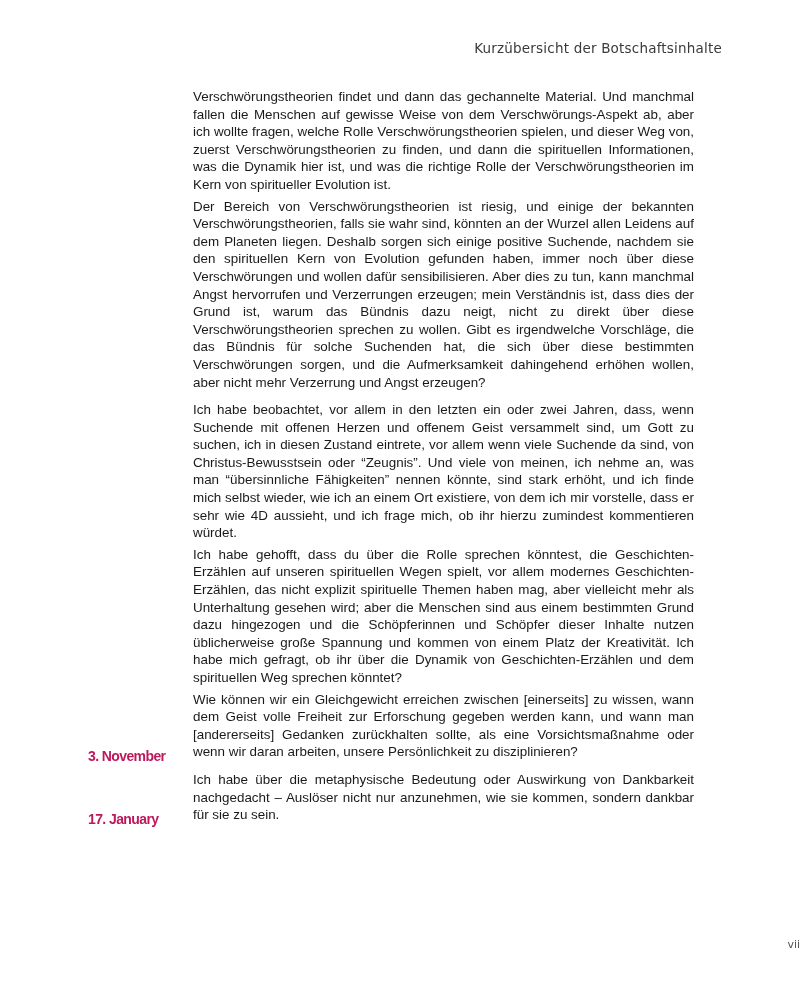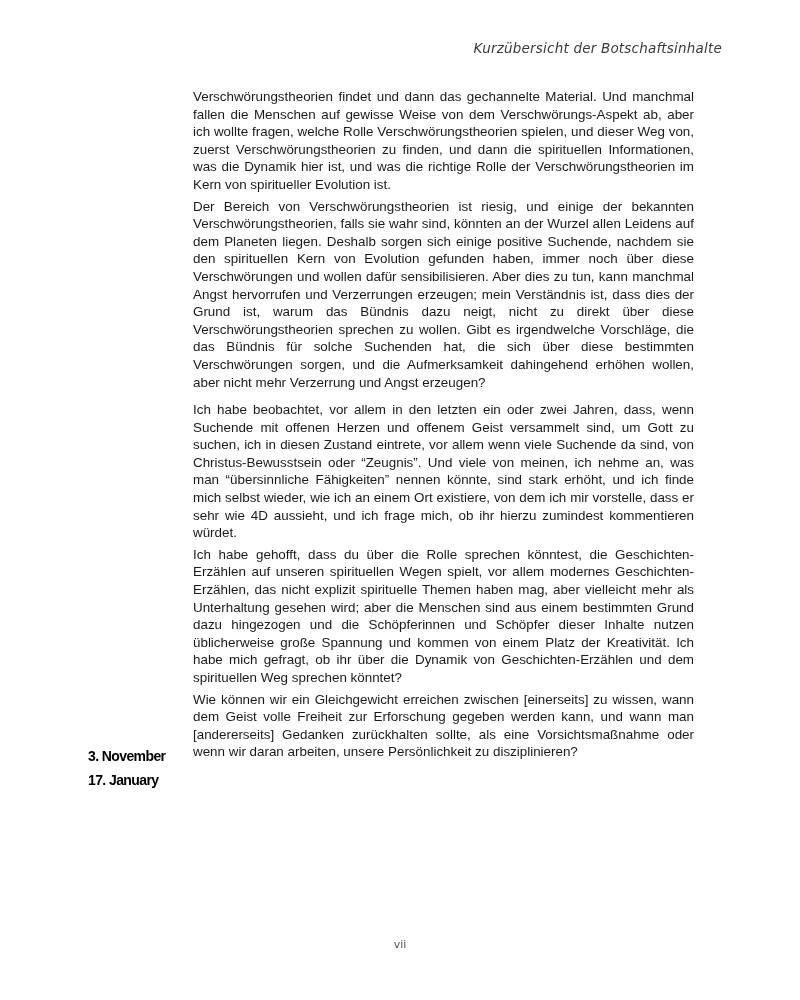--- a/index.html
+++ b/index.html
@@ -13,21 +13,20 @@
       position: relative;
       overflow: hidden;
       font-family: "Liberation Sans", sans-serif;
       color: #1a1a1a;
     }
     .running-header {
       position: absolute;
       top: 40px;
       right: 78px;
       font-family: "DejaVu Sans", sans-serif;
-      font-style: italic;
       font-size: 13.5px;
       color: #3a3a3a;
       letter-spacing: 0.2px;
     }
     .content {
       position: absolute;
       top: 88px;
       left: 88px;
       width: 606px;
     }
@@ -37,39 +36,39 @@
       margin-bottom: 6px;
     }
     .date-col {
       width: 105px;
       flex: 0 0 105px;
       font-family: "Liberation Sans", sans-serif;
       font-weight: bold;
       font-size: 14px;
       line-height: 18px;
       letter-spacing: -0.6px;
-      color: #000000;
+      color: #be185d;
     }
     .text-col {
       flex: 1 1 auto;
       width: 501px;
     }
     .para {
       margin: 0 0 4px 0;
       font-size: 13.4px;
       line-height: 17.6px;
       text-align: justify;
       color: #1a1a1a;
     }
     .page-number {
       position: absolute;
       top: 938px;
       left: 0;
       width: 800px;
-      text-align: center;
+      text-align: right;
       font-family: "DejaVu Sans", sans-serif;
       font-size: 11px;
       color: #555;
     }
   </style>
 </head>
 <body>
 
 <div class="running-header">Kurzübersicht der Botschaftsinhalte</div>
 
@@ -88,18 +87,19 @@
     <div class="text-col">
       <p class="para">Ich habe beobachtet, vor allem in den letzten ein oder zwei Jahren, dass, wenn Suchende mit offenen Herzen und offenem Geist versammelt sind, um Gott zu suchen, ich in diesen Zustand eintrete, vor allem wenn viele Suchende da sind, von Christus-Bewusstsein oder “Zeugnis”. Und viele von meinen, ich nehme an, was man “übersinnliche Fähigkeiten” nennen könnte, sind stark erhöht, und ich finde mich selbst wieder, wie ich an einem Ort existiere, von dem ich mir vorstelle, dass er sehr wie 4D aussieht, und ich frage mich, ob ihr hierzu zumindest kommentieren würdet.</p>
       <p class="para">Ich habe gehofft, dass du über die Rolle sprechen könntest, die Geschichten-Erzählen auf unseren spirituellen Wegen spielt, vor allem modernes Geschichten-Erzählen, das nicht explizit spirituelle Themen haben mag, aber vielleicht mehr als Unterhaltung gesehen wird; aber die Menschen sind aus einem bestimmten Grund dazu hingezogen und die Schöpferinnen und Schöpfer dieser Inhalte nutzen üblicherweise große Spannung und kommen von einem Platz der Kreativität. Ich habe mich gefragt, ob ihr über die Dynamik von Geschichten-Erzählen und dem spirituellen Weg sprechen könntet?</p>
       <p class="para">Wie können wir ein Gleichgewicht erreichen zwischen [einerseits] zu wissen, wann dem Geist volle Freiheit zur Erforschung gegeben werden kann, und wann man [andererseits] Gedanken zurückhalten sollte, als eine Vorsichtsmaßnahme oder wenn wir daran arbeiten, unsere Persönlichkeit zu disziplinieren?</p>
     </div>
   </div>
 
   <div class="entry">
     <div class="date-col">17. January</div>
     <div class="text-col">
+      <p class="para">Ich habe über die metaphysische Bedeutung oder Auswirkung von Dankbarkeit nachgedacht – Auslöser nicht nur anzunehmen, wie sie kommen, sondern dankbar für sie zu sein.</p>
     </div>
   </div>
 
 </div>
 
 <div class="page-number">vii</div>
 
 </body></html>

